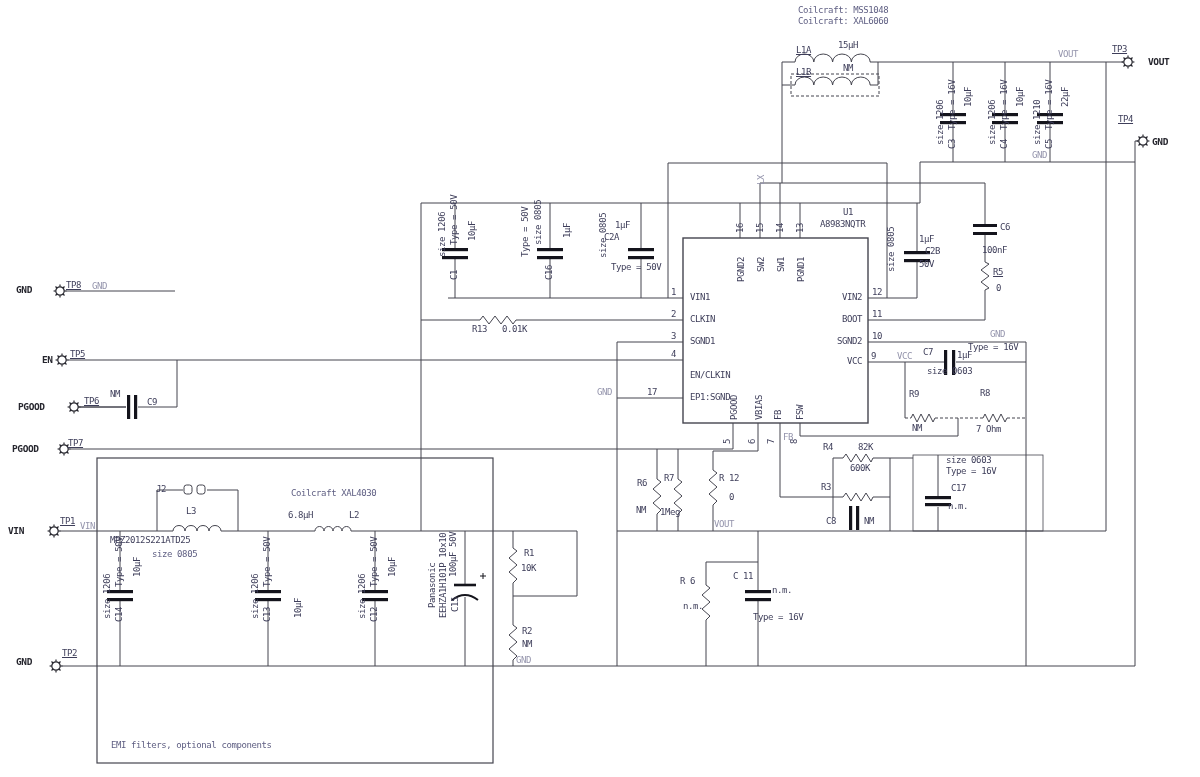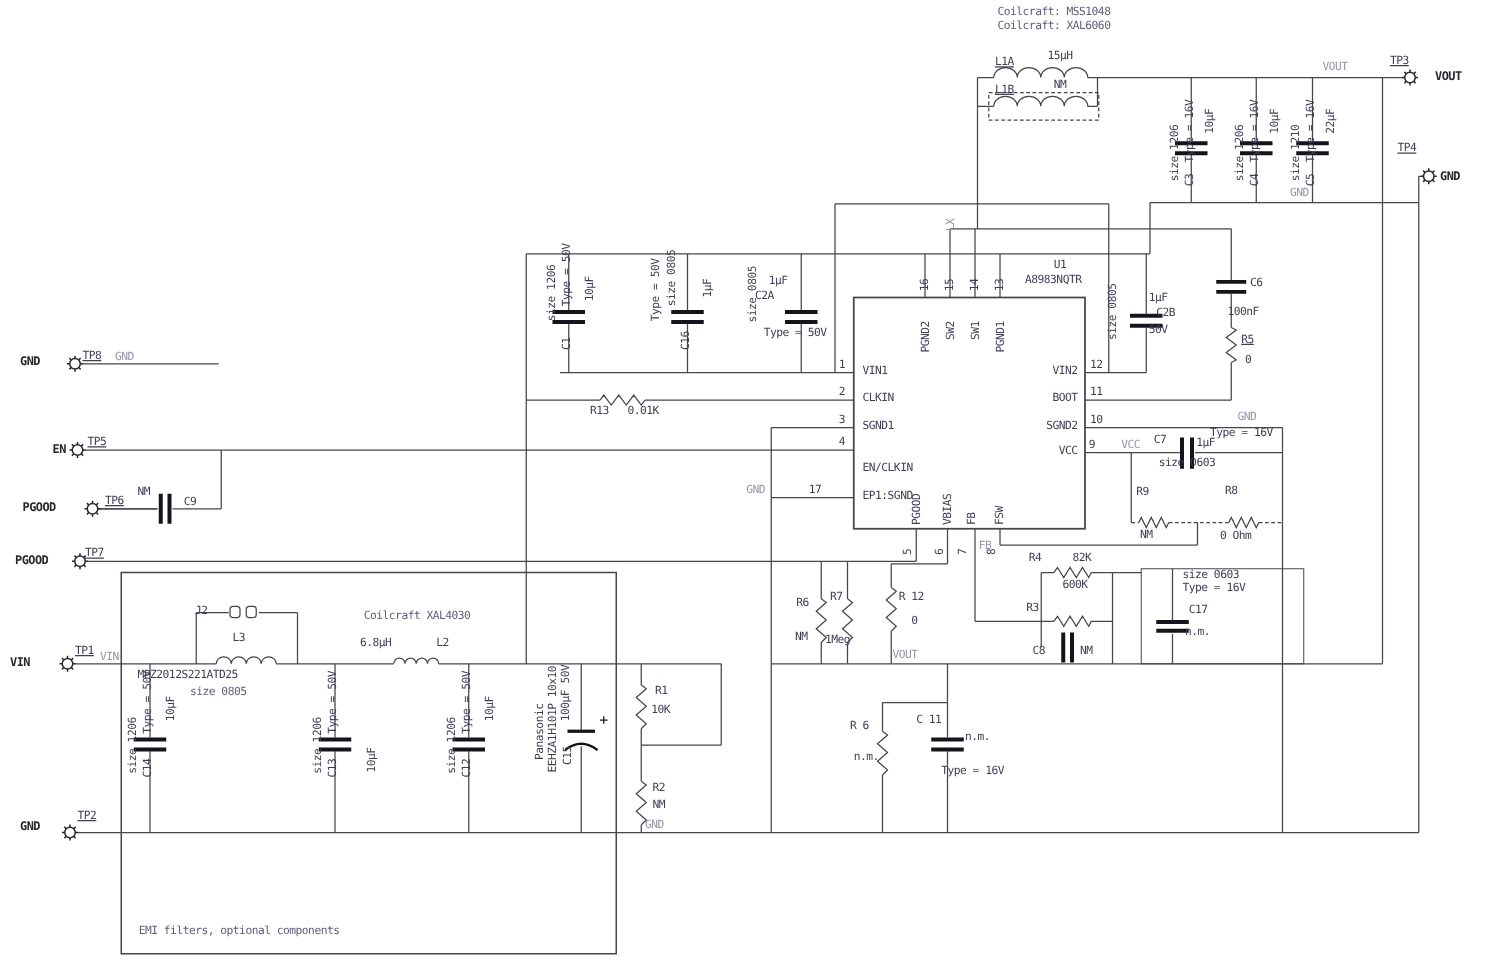--- a/index.html
+++ b/index.html
@@ -303,21 +303,21 @@
 <div class="lbl" style="left:996px;top:283px">0</div>
 
 <div class="lbl net" style="left:990px;top:329px">GND</div>
 <div class="lbl" style="left:923px;top:347px">C7</div>
 <div class="lbl" style="left:957px;top:350px">1µF</div>
 <div class="lbl" style="left:968px;top:342px">Type = 16V</div>
 <div class="lbl" style="left:927px;top:366px">size 0603</div>
 <div class="lbl" style="left:909px;top:389px">R9</div>
 <div class="lbl" style="left:912px;top:423px">NM</div>
 <div class="lbl" style="left:980px;top:388px">R8</div>
-<div class="lbl" style="left:976px;top:424px">0 Ohm</div>
+<div class="lbl" style="left:976px;top:424px">7 Ohm</div>
 
 <div class="lbl term" style="left:16px;top:285px">GND</div>
 <div class="lbl u" style="left:66px;top:280px">TP8</div>
 <div class="lbl net" style="left:92px;top:281px">GND</div>
 <div class="lbl term" style="left:42px;top:355px">EN</div>
 <div class="lbl u" style="left:70px;top:349px">TP5</div>
 <div class="lbl term" style="left:18px;top:402px">PGOOD</div>
 <div class="lbl u" style="left:84px;top:396px">TP6</div>
 <div class="lbl" style="left:110px;top:389px">NM</div>
 <div class="lbl" style="left:147px;top:397px">C9</div>

